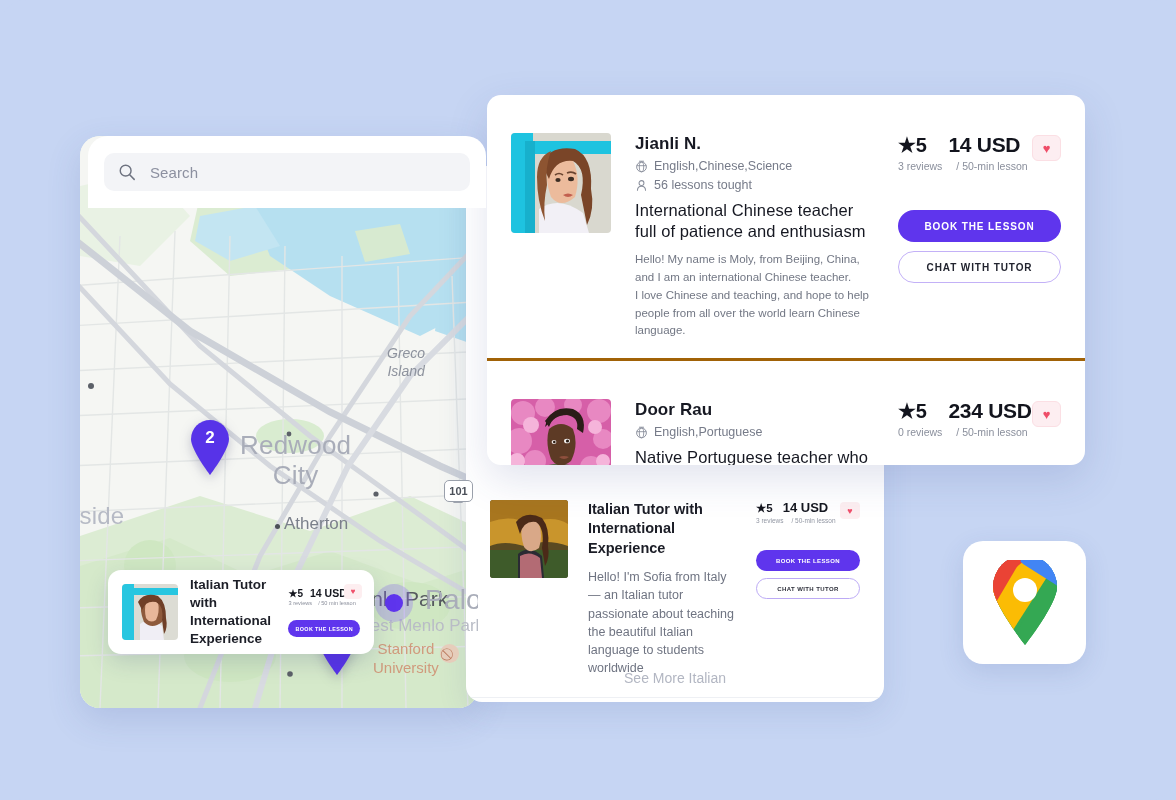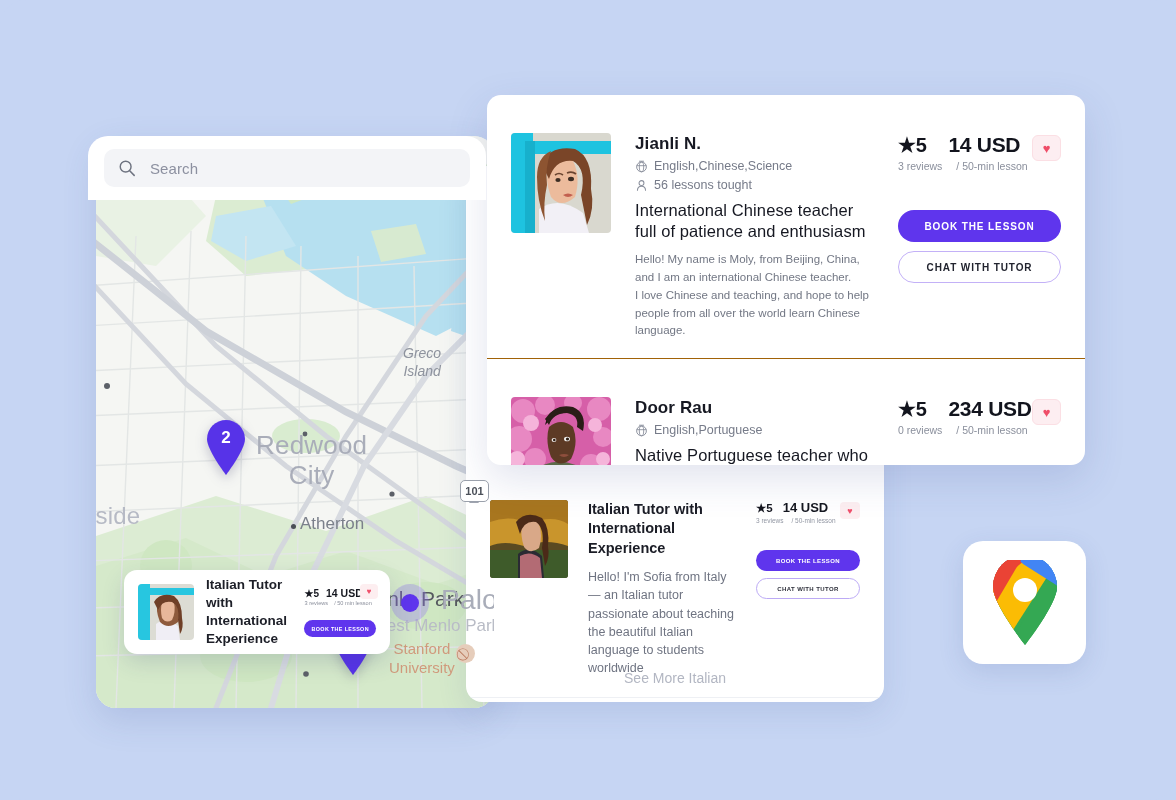--- a/index.html
+++ b/index.html
@@ -18,21 +18,21 @@
     position: absolute;
     inset: 0;
     border-radius: 26px;
     background: #c6d5f3;
     overflow: hidden;
   }
 
   
   #map-panel {
     position: absolute;
-    left: 96px; top: 136px;
+    left: 80px; top: 136px;
     width: 398px; height: 572px;
     border-radius: 20px;
     background: #eef3e9;
     overflow: hidden;
     box-shadow: 0 12px 34px rgba(60,80,150,.16);
     padding-left: 34px;
   }
   #map-canvas { position: absolute; inset: 0; }
   #search-pill {
     flex: 1; height: 38px;
@@ -217,21 +217,21 @@
     box-shadow: 0 14px 40px rgba(55,70,140,.15);
     overflow: hidden;
   }
 
   .tutor-card {
     position: relative;
     display: flex;
     padding: 38px 24px 18px 24px;
     gap: 24px;
   }
-  .tutor-card.sep { border-top: 1px solid #a16207; }
+  .tutor-card.sep { border-top: 3px solid #a16207; }
 
   .tutor-card .photo {
     width: 100px; height: 100px; flex: none;
     border-radius: 4px; overflow: hidden; position: relative;
   }
   .tutor-card .mid { flex: 1; min-width: 0; padding-top: 1px;}
   .tutor-card .name {
     font-size: 17px; font-weight: 700; color: #171923; letter-spacing:.1px;
   }
   .meta-row {
@@ -609,21 +609,21 @@
           <div class="s">0 reviews</div>
           <div class="s">/ 50-min lesson</div>
         </div>
         <div class="btn-book">BOOK THE LESSON</div>
 
         <div class="heart-btn">♥</div>
       </div>
     </div>
   </div>
 
-  <div style="position:absolute; left:88px; top:136px; width:398px; height:64px;
+  <div style="position:absolute; left:88px; top:136px; width:398px; height:72px;
               background:#fff; border-top-left-radius:20px; border-top-right-radius:20px;
               display:flex; align-items:center; padding:0 16px; z-index:40;">
     <div id="search-pill">
       <svg class="mg" viewBox="0 0 20 20">
         <circle cx="8.5" cy="8.5" r="6" fill="none" stroke="#6e7380" stroke-width="1.6"></circle>
         <path d="M13 13 L18 18.2" stroke="#6e7380" stroke-width="1.7" stroke-linecap="round"></path>
       </svg>
       <span class="ph">Search</span>
     </div>
   </div>

